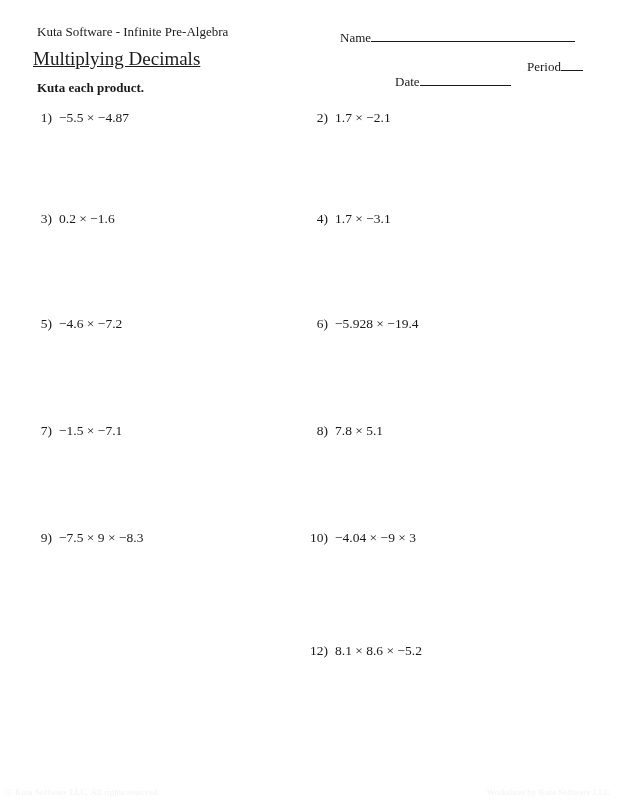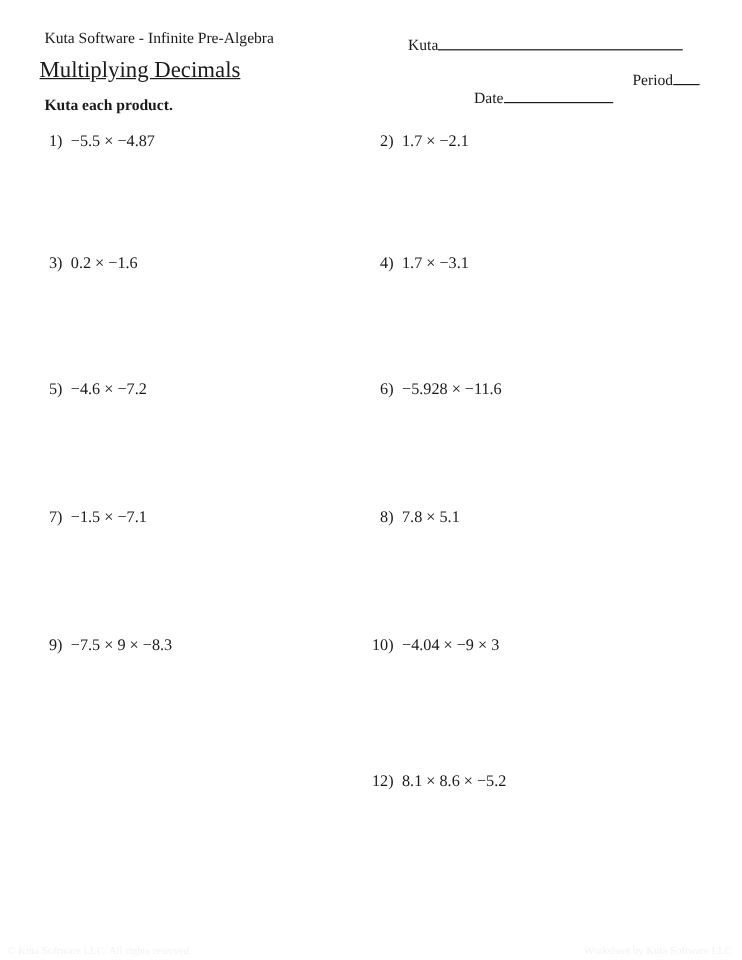--- a/index.html
+++ b/index.html
@@ -87,21 +87,21 @@
     color: #f2f2f2;
   }
 </style>
 </head>
 <body>
 
 <div class="page">
 
   <div class="abs brand">Kuta Software - Infinite Pre-Algebra</div>
 
-  <div class="abs blank-group name-group"><span>Kuta</span><span class="blank-line name-line"></span></div>
+  <div class="abs blank-group name-group"><span>Name</span><span class="blank-line name-line"></span></div>
 
   <div class="abs title">Multiplying Decimals</div>
 
   <div class="abs blank-group date-group"><span>Date</span><span class="blank-line date-line"></span></div>
 
   <div class="abs blank-group period-group"><span>Period</span><span class="blank-line period-line"></span></div>
 
   <div class="abs instructions">Kuta each product.</div>
 
   <div class="problem col1 row1">
@@ -121,21 +121,21 @@
     <span class="num">4)</span>
     <span class="expr">1.7 × −3.1</span>
   </div>
 
   <div class="problem col1 row3">
     <span class="num">5)</span>
     <span class="expr">−4.6 × −7.2</span>
   </div>
   <div class="problem col2 row3">
     <span class="num">6)</span>
-    <span class="expr">−5.928 × −11.6</span>
+    <span class="expr">−5.928 × −19.4</span>
   </div>
 
   <div class="problem col1 row4">
     <span class="num">7)</span>
     <span class="expr">−1.5 × −7.1</span>
   </div>
   <div class="problem col2 row4">
     <span class="num">8)</span>
     <span class="expr">7.8 × 5.1</span>
   </div>

